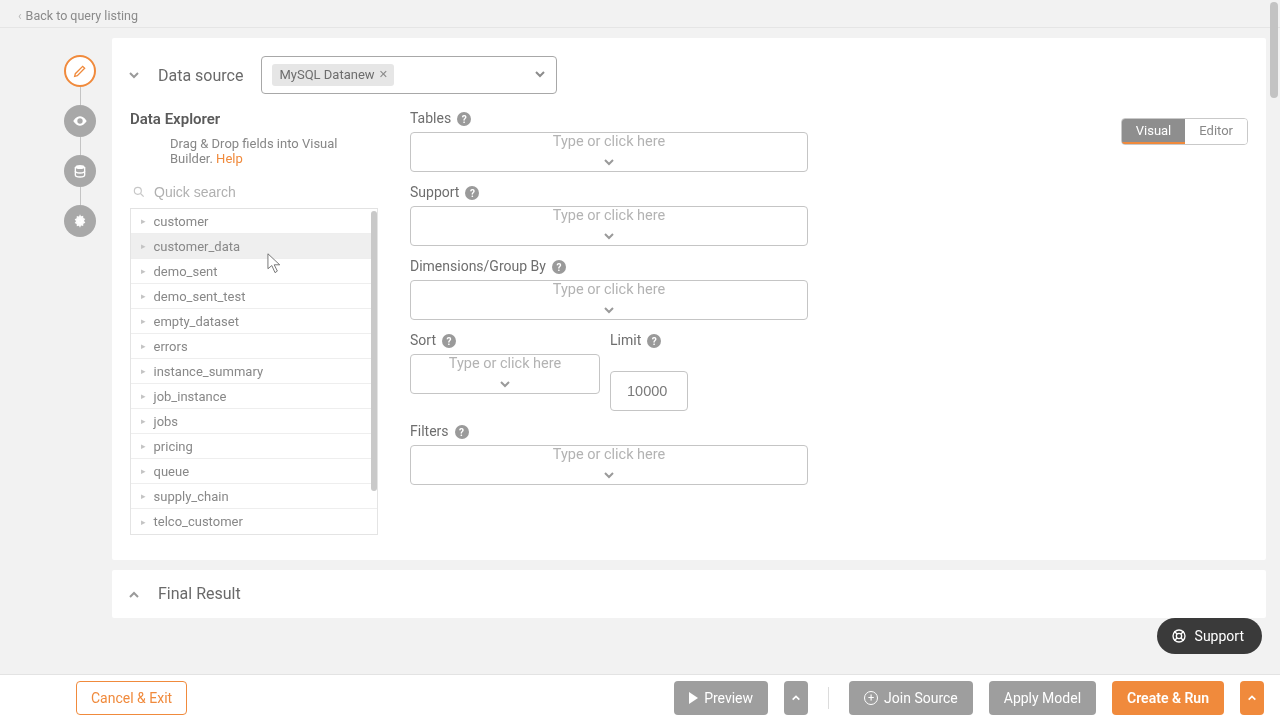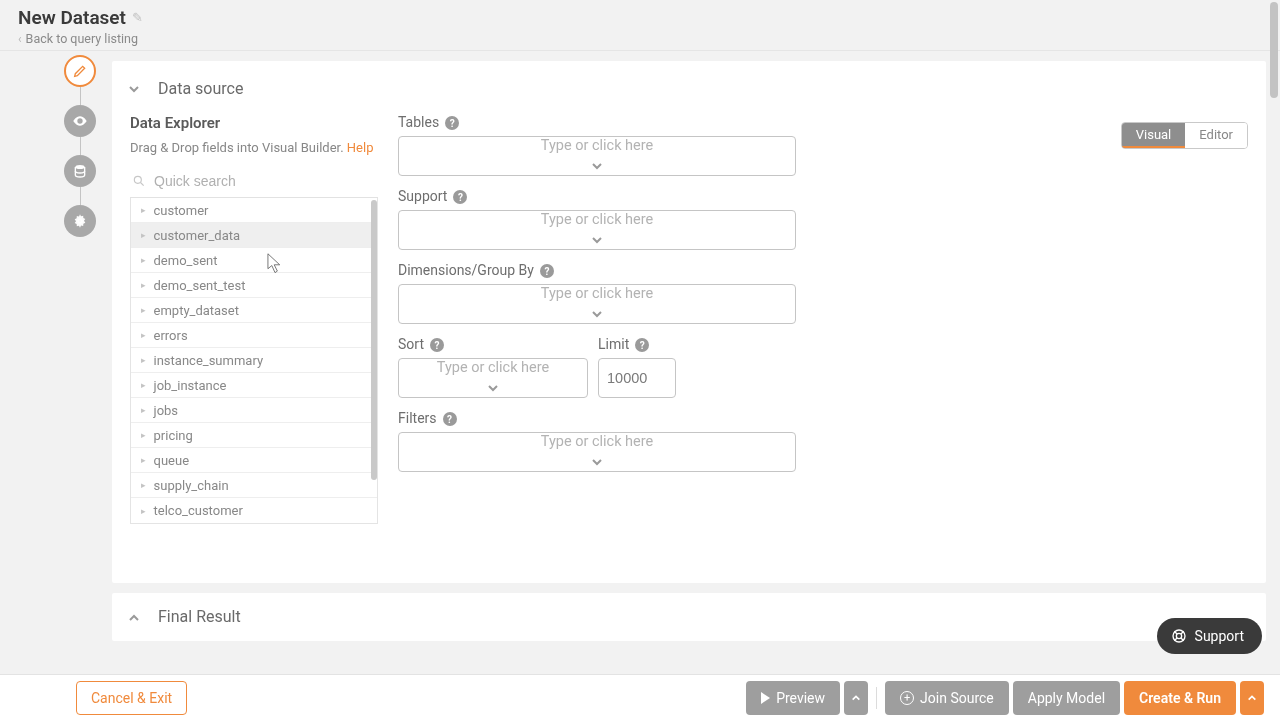--- a/index.html
+++ b/index.html
@@ -68,29 +68,29 @@
     padding:0 10px; cursor:pointer; background:#fff;
   }
   .ds-chip { background:#e6e6e6; border-radius:3px; padding:3px 6px 4px 7px; font-size:13px; color:#6d6d6d; display:flex; align-items:center; gap:4px;}
   .ds-chip .x { font-size:11px; color:#8a8a8a; }
   .ds-caret { color:#8c8c8c; }
 
   
   .body-grid {
     display:grid;
     grid-template-columns: 248px 1fr;
-    gap: 20px;
+    gap: 32px;
     padding: 0 18px 18px 18px;
     margin-top:6px;
     position:relative;
   }
 
   
   .explorer-title { font-size:15px; font-weight:600; color:#5a5a5a; }
-  .explorer-sub { font-size:13px; color:#878787; margin-top:8px; }
+  .explorer-sub { font-size:13px; color:#878787; margin-top:8px;margin-left:40px; }
   .help-link { color:#f08a3c; cursor:pointer; }
   .search-row {
     display:flex; align-items:center; gap:8px;
     padding:8px 2px; border-bottom:1px solid #e2e2e2; margin-top:10px;
     color:#b0b0b0;
   }
   .search-ic { width:14px;height:14px; flex:none; }
   .search-input { border:none; outline:none; flex:1; font-size:14px; color:#7a7a7a; background:transparent;}
   .search-input::placeholder { color:#b0b0b0; }
 
@@ -136,39 +136,39 @@
     border:1px solid #c5c5c5; border-radius:4px; height:40px;
     display:flex; align-items:center; justify-content:space-between;
     padding:0 12px; cursor:pointer; background:#fff;flex-direction:column;
   }
   .combo .ph { color:#b3b3b3; font-size:14.5px;}
   .combo .caret { color:#9a9a9a; }
 
   .row-two { display:flex; gap:10px; }
   .limit-input {
     border:1px solid #c5c5c5; border-radius:4px; height:40px; width:78px;
-    padding:0 8px; color:#7a7a7a; font-size:14.5px;
+    padding:0 16px; color:#7a7a7a; font-size:14.5px;margin-top:17px;
   }
 
   
   .panel.final { height:48px; padding-top:2px; }
 
   
   .action-bar {
     position:absolute; left:0; right:0; bottom:0;
     height:46px; background:#fff; border-top:1px solid #e3e3e3;
     display:flex; align-items:center; justify-content:space-between;
     padding:0 16px;
   }
   .btn { height:34px; border-radius:4px; display:flex; align-items:center; gap:6px; padding:0 14px; font-size:14px; cursor:pointer; border:1px solid transparent;}
   .btn.outline { border:1px solid #f08a3c; color:#f08a3c; background:#fff; margin-left:60px;}
   .btn.grey { background:#9e9e9e; color:#fff;}
   .btn.orange { background:#f08a3c; color:#fff; font-weight:600;}
   .btn.split-caret { width:24px; padding:0; justify-content:center;}
-  .bar-right { display:flex; align-items:center; gap:4px;justify-content:center;}
+  .bar-right { display:flex; align-items:center; gap:16px;justify-content:center;}
   .bar-div { width:1px; height:22px; background:#dcdcdc; margin:0 4px;}
 
   .play-ic { width:0;height:0;border-top:6px solid transparent;border-bottom:6px solid transparent;border-left:9px solid #fff;}
   .plus-ic { width:14px;height:14px;border:1.5px solid #fff;border-radius:50%;position:relative;display:inline-flex;align-items:center;justify-content:center;font-size:11px;line-height:1;}
 
   
   .support {
     position:absolute; right:18px; bottom:66px;
     background:#3a3a3a; color:#fff; border-radius:22px;
     height:36px; padding:0 18px 0 14px; display:flex; align-items:center; gap:8px;
@@ -183,24 +183,20 @@
     position:absolute; left:267px; top:253px; z-index:10;
     width:16px; height:22px; pointer-events:none;
   }
 </style>
 </head>
 <body>
 
 <div class="g-scroll"></div>
 
 <div class="page-header">
-  <div class="title-row">
-    <span class="page-title">New Dataset</span>
-    <span class="edit-ic">✎</span>
-  </div>
   <div class="back-link">
     <span class="chev">‹</span>
     <span>Back to query listing</span>
   </div>
 </div>
 
 <div class="left-rail">
   <div class="rail-node rail-active">
     <svg class="rail-icon-svg" viewBox="0 0 24 24">
         <path fill="none" stroke="#f08a3c" stroke-width="2" d="M4 20l4-1 11-11-3-3L5 16l-1 4z"></path>
@@ -231,20 +227,31 @@
 </div>
 
 <div class="panel main">
   <div class="sect-row">
     <span class="sect-caret">
       <svg width="12" height="12" viewBox="0 0 12 12">
           <path d="M2 4l4 4 4-4" fill="none" stroke="#9a9a9a" stroke-width="2"></path>
         </svg>
     </span>
     <span class="sect-title">Data source</span>
+    <div class="ds-box">
+      <span class="ds-chip">
+        <span>MySQL Datanew</span>
+        <span class="x">✕</span>
+      </span>
+      <span class="ds-caret">
+        <svg width="12" height="12" viewBox="0 0 12 12">
+            <path d="M2 4l4 4 4-4" fill="none" stroke="#8c8c8c" stroke-width="2"></path>
+          </svg>
+      </span>
+    </div>
   </div>
 
   <div class="body-grid">
 
     <div>
       <div class="explorer-title">Data Explorer</div>
       <div class="explorer-sub">
         <span>Drag &amp; Drop fields into Visual Builder.</span>
         <span class="help-link">Help</span>
       </div>

